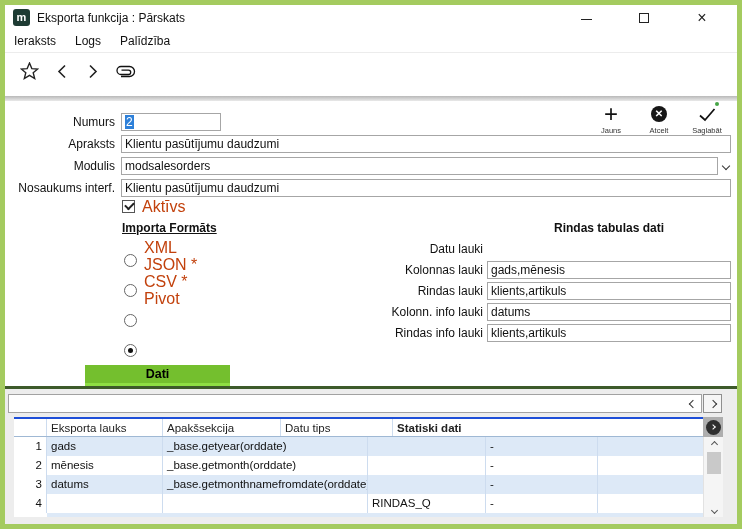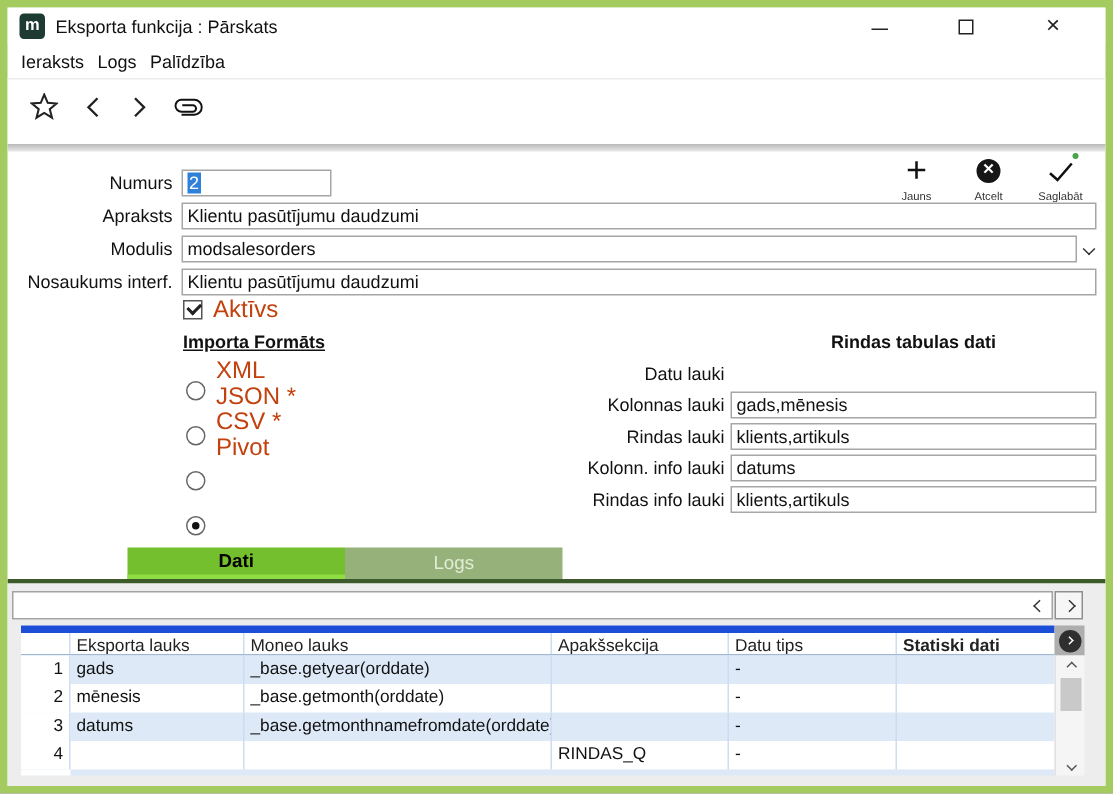--- a/index.html
+++ b/index.html
@@ -11,21 +11,21 @@
   .titlebar{left:0;top:0;width:732px;height:25px;background:#fff;}
   .appicon{left:8px;top:4px;width:17px;height:17px;background:#1d3b33;border-radius:3px;color:#fff;
            font-size:11px;font-weight:bold;text-align:center;line-height:17px;}
   .title{left:32px;top:0;height:25px;line-height:26px;font-size:12px;color:#111;}
   .winctrls{right:6px;top:0;height:25px;display:flex;}
   .wbtn{width:58px;height:25px;display:flex;align-items:center;justify-content:center;color:#222;font-size:14px;}
   .maxsq{width:10px;height:10px;border:1px solid #222;}
   .minln{width:11px;height:0;border-top:1.4px solid #222;margin-top:4px;}
 
   
-  .menubar{left:0;top:25px;width:732px;height:22px;display:flex;align-items:center;padding-left:9px;gap:9px;}
+  .menubar{left:0;top:25px;width:732px;height:22px;display:flex;align-items:center;padding-left:9px;gap:19px;}
   .menuitem{font-size:12px;color:#111;}
 
   
   .toolbar{left:0;top:47px;width:732px;height:44px;border-top:1px solid #ececec;background:#fff;}
   .tool-ic{display:flex;align-items:center;justify-content:center;}
   .divider{left:0;top:91px;width:732px;height:5px;background:linear-gradient(#b9b9b9,#e9e9e9);}
   .rightbtns{right:6px;top:49px;display:flex;}
   .bigbtn{width:48px;height:40px;display:flex;flex-direction:column;align-items:center;justify-content:flex-start;}
   .bigbtn .ic{height:24px;display:flex;align-items:center;justify-content:center;position:relative;}
   .bigbtn .lbl{font-size:7.5px;color:#333;margin-top:0px;}
@@ -46,37 +46,37 @@
   .radio{width:13px;height:13px;border:1px solid #666;border-radius:50%;background:#fff;position:relative;}
   .radio.on:after{content:"";position:absolute;left:3px;top:3px;width:5px;height:5px;border-radius:50%;background:#111;}
   .ctl-lbl{font-size:16px;color:#c2410c;height:15px;line-height:15px;}
   .chev{display:inline-block;width:6px;height:6px;border-right:1.6px solid #333;border-bottom:1.6px solid #333;}
   .chev-down{transform:rotate(45deg);}
   .chev-up{transform:rotate(-135deg);}
   .chev-left{transform:rotate(135deg);}
   .chev-right{transform:rotate(-45deg);}
 
   
-  .tabs{left:80px;top:360px;height:15px;display:flex;}
+  .tabs{left:80px;top:360px;height:15px;display:flex;flex-direction:column;}
   .tab{height:21px;line-height:21px;text-align:center;font-size:12.5px;background:#96b17a;color:#e2ecd6;}
   .tab.on{background:#74bf2e;color:#000;font-weight:bold;border-bottom:3px solid #8ede43;line-height:18px;}
   .rule{left:0;top:381px;width:732px;height:3px;background:#3d5a2a;}
   .lower{left:0;top:384px;width:732px;height:135px;background:#ededed;}
 
   
   .filterbox{left:3px;top:389px;width:694px;height:19px;border:1px solid #a2a2a2;background:#fff;display:flex;}
   .filtertext{flex:1;font-size:12px;line-height:17px;padding:0 3px;}
   .filterprev{width:17px;display:flex;align-items:center;justify-content:center;}
   .filternext{left:698px;top:389px;width:19px;height:19px;border:1px solid #8f8f8f;background:#f6f6f6;
               display:flex;align-items:center;justify-content:center;}
 
   
   .tbl{left:9px;top:412px;width:689px;background:#fff;}
   .trow{display:flex;height:19px;}
-  .thead{height:20px;border-top:5px solid #1d4ed8;border-bottom:1px solid #9fb8d4;}
+  .thead{height:20px;border-top:2px solid #1d4ed8;border-bottom:1px solid #9fb8d4;}
   .cell{overflow:hidden;white-space:nowrap;font-size:11.5px;line-height:19px;padding-left:4px;
         border-right:1px solid #cddcef;color:#111;}
   .thead .cell{line-height:18px;color:#222;}
   .c0{width:33px;text-align:right;padding-right:4px;padding-left:0;background:#fff;}
   .c1{width:116px;} .c2{width:205px;} .c3{width:118px;} .c4{width:112px;} .c5{width:105px;border-right:none;font-weight:bold;}
   .r-alt{background:#dde9f7;}
   .r-alt .c0{background:#fff;}
   .sliver{left:9px;top:508px;width:689px;height:4px;background:#dde9f7;}
   .sliver .numpart{position:absolute;left:0;top:0;width:33px;height:4px;background:#fff;}
 
@@ -217,21 +217,20 @@
       </div>
   </div>
   <div class="abs filternext">
       <span class="chev chev-right"></span>
     </div>
 
   <div class="abs tbl">
     <div class="trow thead">
       <div class="cell c0"></div>
       <div class="cell c1">Eksporta lauks</div>
-      <div class="cell c2">Moneo lauks</div>
       <div class="cell c3">Apakšsekcija</div>
       <div class="cell c4">Datu tips</div>
       <div class="cell c5">Statiski dati</div>
     </div>
     <div class="trow r-alt">
       <div class="cell c0">1</div>
       <div class="cell c1">gads</div>
       <div class="cell c2">_base.getyear(orddate)</div>
       <div class="cell c3"></div>
       <div class="cell c4">-</div>

